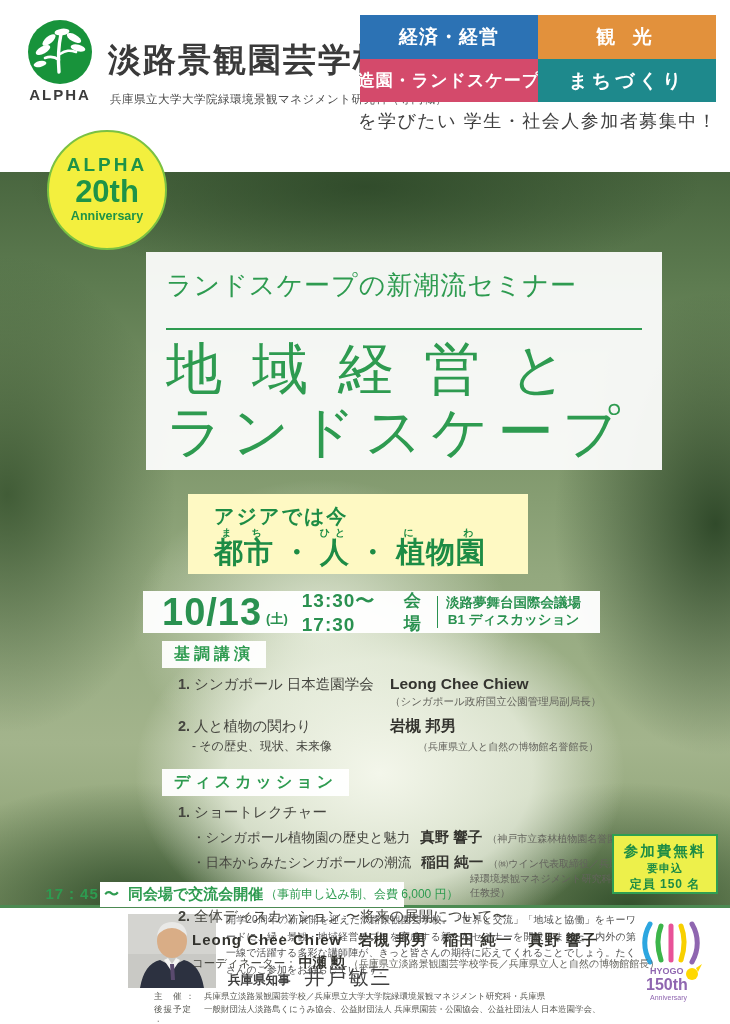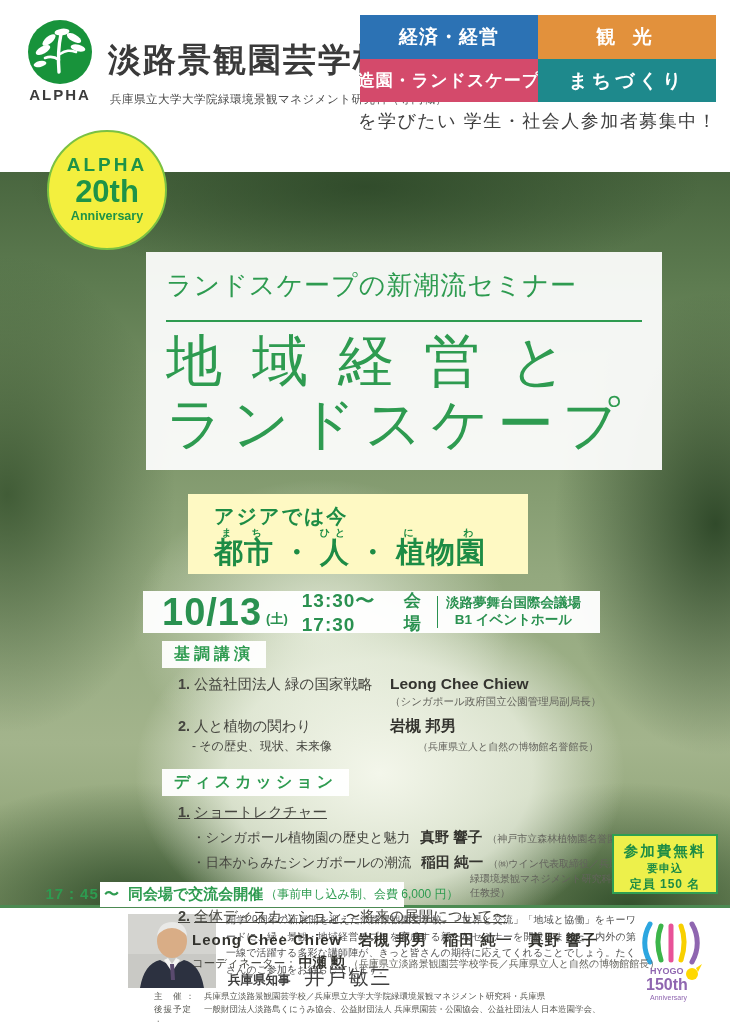--- a/index.html
+++ b/index.html
@@ -37,21 +37,21 @@
   
   .badge{position:absolute;left:47px;top:130px;width:116px;height:116px;border-radius:50%;
          background:#f3ef3e;border:2px solid #7ac143;z-index:6;text-align:center;color:#1e9348;}
   .badge .b1{margin-top:22px;font-size:19px;font-weight:bold;letter-spacing:3px;}
   .badge .b2{font-size:31px;font-weight:bold;line-height:1.05;}
   .badge .b3{font-size:12.5px;font-weight:bold;}
   
   .title-panel{position:absolute;left:146px;top:252px;width:516px;height:218px;
                background:rgba(255,255,255,.93);z-index:4;}
   .seminar-sub{margin:16px 20px 0 20px;font-size:26px;color:#2e9b50;letter-spacing:1px;
-               padding-bottom:17px;border-bottom:2px solid #2e9b50;white-space:nowrap;}
+               padding-bottom:25px;border-bottom:2px solid #2e9b50;white-space:nowrap;}
   .main-line1{margin:8px 0 0 20px;font-size:56px;color:#2e9b50;letter-spacing:30px;
               line-height:1.12;white-space:nowrap;}
   .main-line2{margin:0 0 0 20px;font-size:56px;color:#2e9b50;letter-spacing:9px;
               line-height:1.12;white-space:nowrap;}
   
   .subject-box{position:absolute;left:188px;top:494px;width:340px;height:80px;background:#fef9c3;z-index:4;}
   .subject-lead{margin:9px 0 0 26px;font-size:20px;font-weight:bold;color:#1d8c45;letter-spacing:2px;}
   .subject-main{margin:-2px 7px 0 26px;font-size:29px;font-weight:bold;color:#1d8c45;letter-spacing:1px;}
   .subject-main ruby rt{font-size:10px;font-weight:bold;letter-spacing:5px;color:#1d8c45;}
   .subject-sep{margin:0 8px;}
@@ -67,21 +67,21 @@
   
   .program{position:absolute;left:150px;top:641px;width:480px;color:#45453f;z-index:4;}
   .chip{display:inline-block;background:rgba(255,255,255,.95);color:#2e9b50;font-size:16px;
         font-weight:bold;letter-spacing:4px;padding:3px 12px;margin-left:12px;}
   .k-row{display:flex;align-items:baseline;margin:7px 0 0 28px;}
   .k-title{width:212px;font-size:14.5px;}
   .k-no{font-weight:bold;margin-right:4px;}
   .k-speaker{font-size:15.5px;font-weight:bold;color:#33332e;}
   .k-affil{margin:1px 0 0 240px;font-size:10.5px;color:#63635c;}
   .k-sub{width:212px;font-size:12px;padding-left:14px;box-sizing:border-box;}
-  .d-item{margin:7px 0 0 28px;font-size:14.5px;text-decoration:underline;}
+  .d-item{margin:7px 0 0 28px;font-size:14.5px;}
   .d-no{font-weight:bold;margin-right:4px;}
   .lec-row{display:flex;align-items:baseline;margin:6px 0 0 42px;white-space:nowrap;}
   .lec-title{font-size:13.5px;}
   .lec-name{font-size:14.5px;font-weight:bold;margin-left:10px;color:#33332e;}
   .lec-affil{font-size:10px;color:#63635c;margin-left:5px;}
   .lec-affil2{margin:0 0 0 320px;font-size:10px;color:#63635c;}
   .panelists{margin:5px 0 0 42px;font-size:15px;font-weight:bold;color:#33332e;letter-spacing:1px;}
   .coord-row{display:flex;align-items:baseline;margin:4px 0 0 42px;white-space:nowrap;}
   .coord-label{font-size:11.5px;}
   .coord-name{font-size:14px;font-weight:bold;margin-left:2px;color:#33332e;}
@@ -164,29 +164,29 @@
   </div>
 
   <div class="date-bar">
     <span class="d-date">10/13</span>
     <span class="d-day">(土)</span>
     <span class="d-time">13:30〜17:30</span>
     <span class="d-vlabel">会場</span>
     <span class="d-div"></span>
     <span class="d-venue">
       <span>淡路夢舞台国際会議場</span><br>
-      <span>B1 イベントホール</span>
+      <span>B1 ディスカッション</span>
     </span>
   </div>
 
   <div class="program">
     <div class="chip">基調講演</div>
 
     <div class="k-row">
-      <span class="k-title"><span class="k-no">1.</span><span>公益社団法人 緑の国家戦略</span></span>
+      <span class="k-title"><span class="k-no">1.</span><span>シンガポール 日本造園学会</span></span>
       <span class="k-speaker">Leong Chee Chiew</span>
     </div>
     <div class="k-affil">（シンガポール政府国立公園管理局副局長）</div>
 
     <div class="k-row">
       <span class="k-title"><span class="k-no">2.</span><span>人と植物の関わり</span></span>
       <span class="k-speaker">岩槻 邦男</span>
     </div>
     <div class="k-row" style="margin-top:1px;">
       <span class="k-sub">- その歴史、現状、未来像</span>

